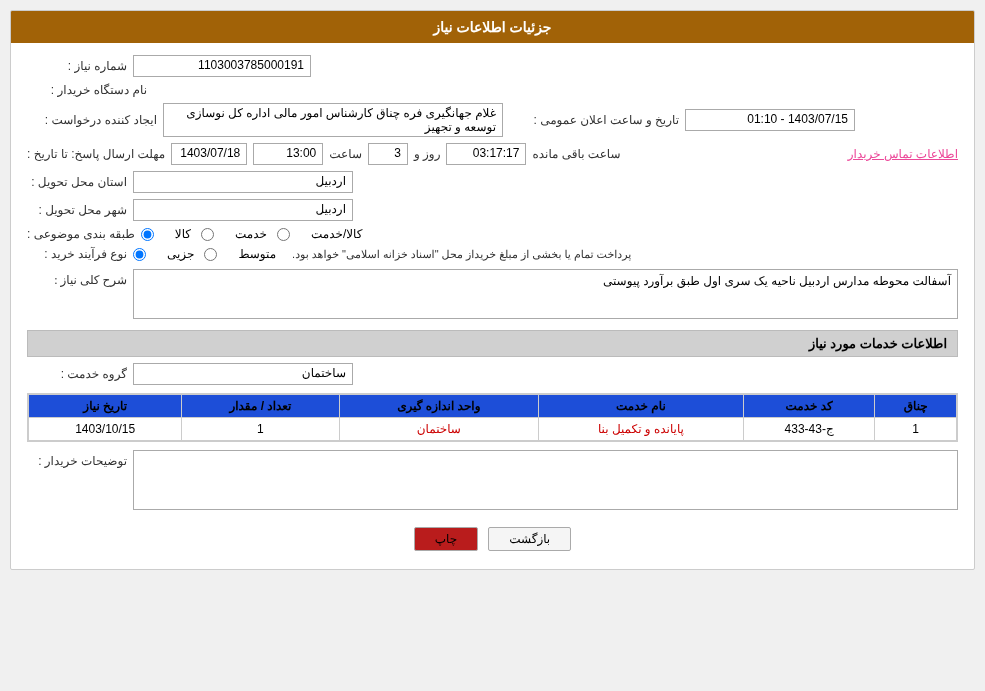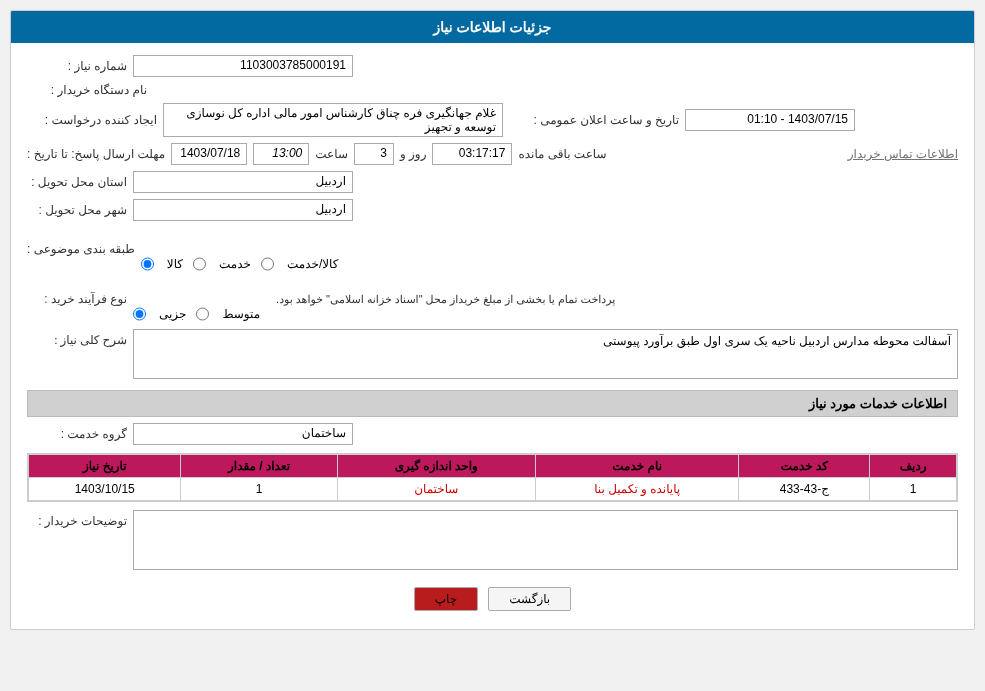--- a/index.html
+++ b/index.html
@@ -14,21 +14,21 @@
       min-height: 691px;
       background: #f0f0f0;
       padding: 10px;
     }
     .main-card {
       background: #fff;
       border: 1px solid #ccc;
       border-radius: 2px;
     }
     .card-header {
-      background: #0369a1;
+      background: #a16207;
       color: #fff;
       text-align: center;
       padding: 8px 12px;
       font-size: 14px;
       font-weight: bold;
     }
     .card-body {
       padding: 12px 16px;
     }
     .info-row {
@@ -50,21 +50,21 @@
       background: #fff;
       font-size: 12px;
       min-height: 22px;
       text-align: right;
     }
     .value-text {
       font-size: 12px;
       color: #333;
     }
     .link-text {
-      color: #737373;
+      color: #ec4899;
       font-size: 12px;
       cursor: pointer;
       text-decoration: underline;
     }
     .section-title {
       background: #d0d0d0;
       padding: 5px 10px;
       font-weight: bold;
       font-size: 13px;
       margin: 8px 0 6px 0;
@@ -72,22 +72,22 @@
       border: 1px solid #bbb;
     }
     .radio-group {
       display: flex;
       align-items: center;
       gap: 10px;
       direction: rtl;
     }
     .radio-item {
       display: flex;
-      gap: 13px;
-      margin-top: 30px;
+      align-items: center;
+      gap: 21px;
     }
     .radio-item input[type=radio] {
       margin: 0;
     }
     .textarea-box {
       border: 1px solid #aaa;
       padding: 4px 6px;
       background: #fff;
       font-size: 12px;
       min-height: 50px;
@@ -99,21 +99,21 @@
     .table-container {
       border: 1px solid #ccc;
       margin: 6px 0;
     }
     table {
       width: 100%;
       border-collapse: collapse;
       font-size: 12px;
     }
     table th {
-      background: #be185d;
+      background: #1d4ed8;
       border: 1px solid #ccc;
       padding: 4px 8px;
       text-align: center;
       font-weight: bold;
     }
     table td {
       border: 1px solid #ccc;
       padding: 4px 8px;
       text-align: center;
     }
@@ -149,21 +149,21 @@
   </style>
 </head>
 <body>
 
 <div class="page-container">
   <div class="main-card relative-wrap">
     <div class="card-header">جزئیات اطلاعات نیاز</div>
     <div class="card-body">
 
       <div class="info-row" style="justify-content: flex-end;">
-        <div class="value-box" style="width:220px;padding-left:28px;">1103003785000191</div>
+        <div class="value-box" style="width:178px;padding-left:28px;">1103003785000191</div>
         <span class="label">شماره نیاز :</span>
       </div>
 
       <div class="info-row" style="justify-content: flex-end;">
         <span class="label" style="min-width:120px;">نام دستگاه خریدار :</span>
       </div>
 
       <div class="info-row" style="justify-content: flex-end;">
         <div style="display:flex; align-items:center; gap:6px; margin-left:20px;">
           <div class="value-box" style="width:170px;">1403/07/15 - 01:10</div>
@@ -177,21 +177,21 @@
 
       <div class="info-row" style="justify-content: flex-end;">
         <span class="link-text">اطلاعات تماس خریدار</span>
         <div style="display:flex; align-items:center; gap:6px; flex:1; justify-content:flex-end;">
 
           <span class="value-text">ساعت باقی مانده</span>
           <div class="value-box" style="width:80px;">03:17:17</div>
           <span class="value-text">روز و</span>
           <div class="value-box" style="width:40px;">3</div>
           <span class="value-text">ساعت</span>
-          <div class="value-box" style="width:56px;font-style:italic;">13:00</div>
+          <div class="value-box" style="width:70px;">13:00</div>
           <div class="value-box" style="width:76px;">1403/07/18</div>
           <span class="label">مهلت ارسال پاسخ: تا تاریخ :</span>
         </div>
       </div>
 
       <div class="info-row" style="justify-content: flex-end;">
         <div class="value-box" style="width:220px;">اردبیل</div>
         <span class="label">استان محل تحویل :</span>
       </div>
 
@@ -244,21 +244,21 @@
 
       <div class="info-row" style="justify-content: flex-end; margin-bottom:8px;">
         <div class="value-box" style="width:220px;">ساختمان</div>
         <span class="label">گروه خدمت :</span>
       </div>
 
       <div class="table-container">
         <table>
           <thead>
             <tr>
-              <th>ردیف</th>
+              <th>چناق</th>
               <th>کد خدمت</th>
               <th>نام خدمت</th>
               <th>واحد اندازه گیری</th>
               <th>تعداد / مقدار</th>
               <th>تاریخ نیاز</th>
             </tr>
           </thead>
           <tbody id="services-tbody">
           <tr>
     <td>1</td>

